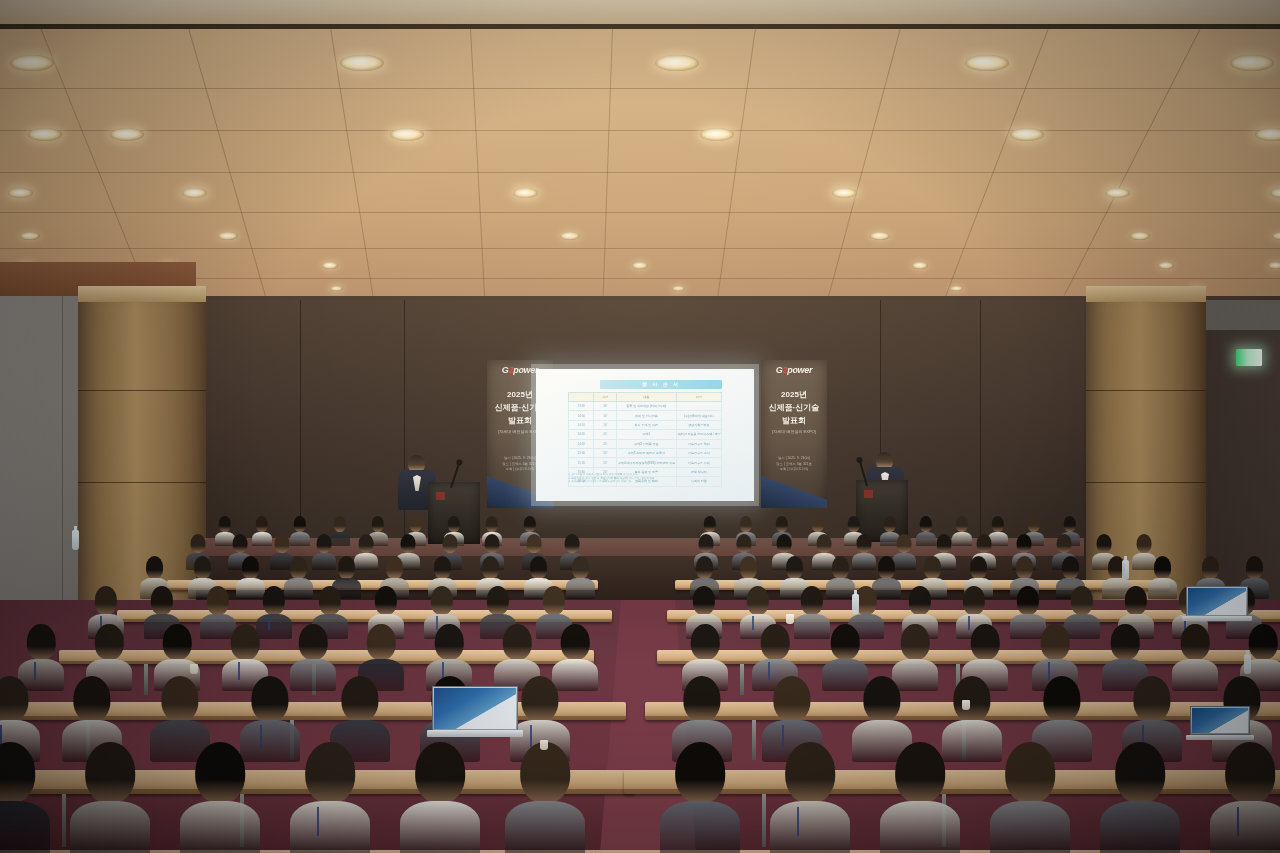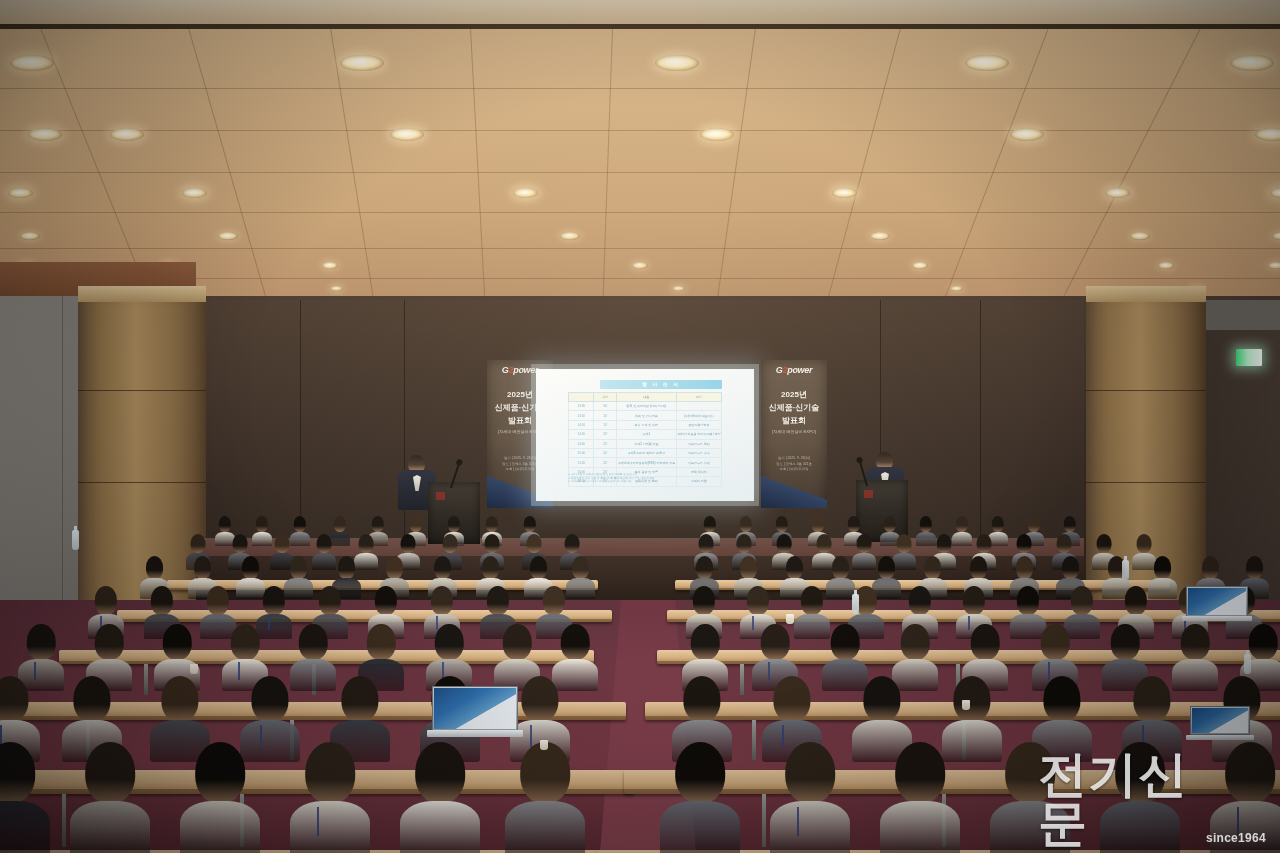--- a/index.html
+++ b/index.html
@@ -1130,18 +1130,14 @@
       <div class="bottle" style="left: 1122px; top: 560px;"></div>
       <div class="cup" style="left: 190px; top: 664px;"></div>
       <div class="cup" style="left: 962px; top: 700px;"></div>
       <div class="cup" style="left: 540px; top: 740px;"></div>
       <div class="cup" style="left: 786px; top: 614px;"></div>
     </div>
 
   <div class="warm-glow"></div>
   <div class="vignette"></div>
 
-  <div class="watermark">
-    <span class="wm-text">전기신문</span>
-    <span class="wm-since">since1964</span>
-  </div>
 
 </div>
 
 </body></html>

